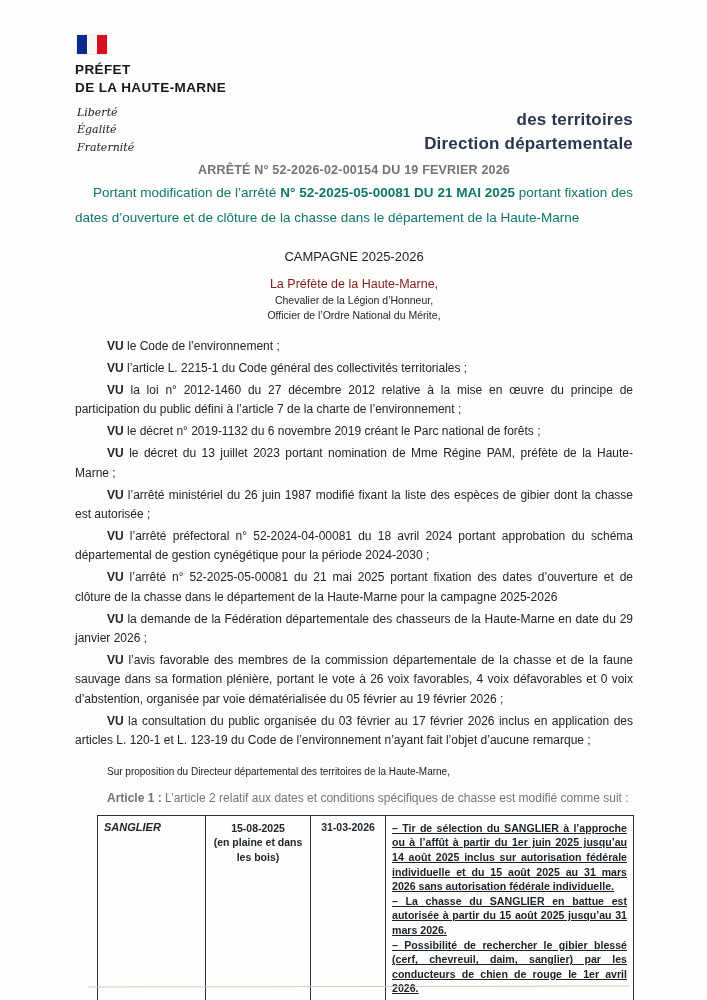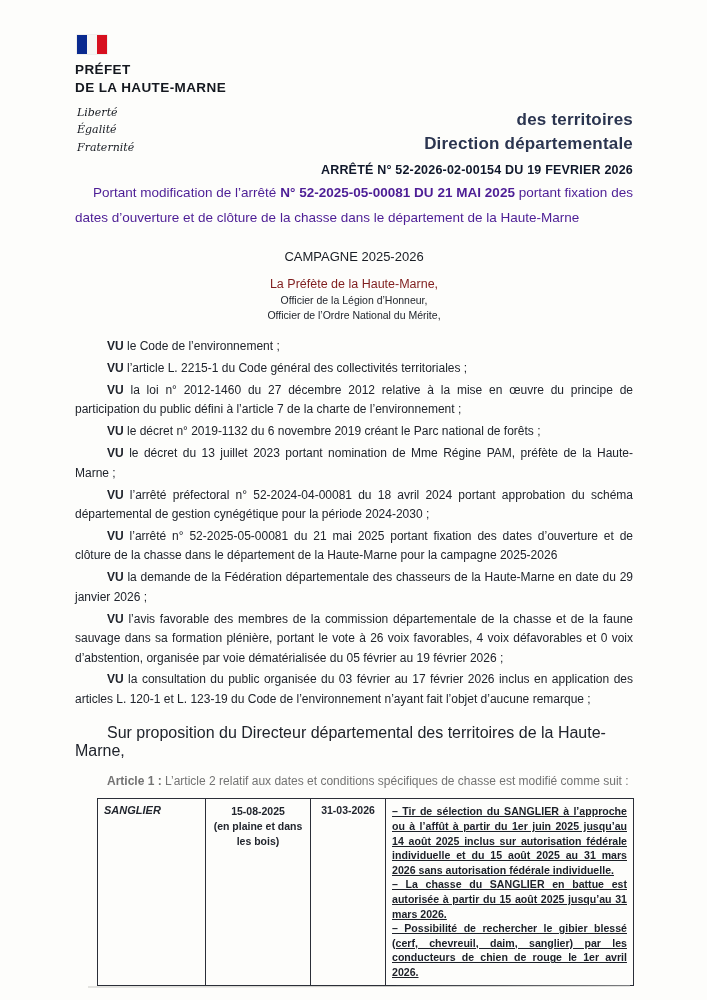--- a/index.html
+++ b/index.html
@@ -20,28 +20,28 @@
   .masthead { display: flex; justify-content: space-between; align-items: flex-end; }
   .republic { line-height: 1.3; }
   .flag { display: flex; width: 30px; height: 19px; margin: 2px 0 7px 2px; box-shadow: 0 0 0 .5px #e2e2de; }
   .flag .b { flex: 1; background: #0a2a8f; }
   .flag .w { flex: 1; background: #f7f7f4; }
   .flag .r { flex: 1; background: #d7101f; }
   .prefet { font-weight: bold; font-size: 13.5px; letter-spacing: .4px; color: #14181f; line-height: 1.35; }
   .motto { font-family: "DejaVu Serif", serif; font-style: italic; font-size: 11px; line-height: 1.55; color: #14181f; margin-top: 7px; margin-left: 2px; }
   .direction { text-align: right; font-size: 17px; font-weight: bold; color: #2b3550; line-height: 1.4; margin-top: 20px; letter-spacing: .2px; }
   .service { font-size: 11.5px; letter-spacing: .3px; margin-top: 16px; color: #191d24; }
-  .doc-title { text-align: right; font-weight: bold; font-size: 12.5px; margin-top: 7px; letter-spacing: .2px; color: #0f172a; }
-  .subtitle { font-size: 13.5px; text-align: justify; text-indent: 18px; line-height: 1.85; margin-top: 4px; color: #4c1d95; }
+  .doc-title { text-align: center; font-weight: bold; font-size: 12.5px; margin-top: 7px; letter-spacing: .2px; color: #737373; }
+  .subtitle { font-size: 13.5px; text-align: justify; text-indent: 18px; line-height: 1.85; margin-top: 4px; color: #0f766e; }
   .campaign { text-align: center; font-size: 13px; margin-top: 18px; color: #191d24; }
   .authority { text-align: center; font-size: 12.5px; margin-top: 13px; color: #7f1d1d; }
   .authority-titles { text-align: center; font-size: 10.5px; line-height: 1.45; margin-top: 2px; color: #22262e; }
   .vu-block { margin-top: 14px; }
   p.vu { font-size: 12px; line-height: 1.62; text-align: justify; text-indent: 32px; margin: 0 0 2.5px 0; color: #20242c; }
-  .proposition { font-size: 16px; margin-top: 15px; text-indent: 32px; color: #20242c; }
+  .proposition { font-size: 10px; margin-top: 15px; text-indent: 32px; color: #20242c; }
   .arrete-heading { text-align: center; font-weight: bold; font-size: 12.5px; margin-top: 15px; letter-spacing: .3px; color: #1c2028; }
   .article { font-size: 12px; margin-top: 14px; text-indent: 32px; text-align: justify; color: #737373; }
   table.chasse { border-collapse: collapse; width: 537px; margin: 10px 0 0 22px; table-layout: fixed; }
   table.chasse td { border: 1px solid #2b2f38; vertical-align: top; padding: 5px 6px; }
   td.species { width: 95px; font-weight: bold; font-style: italic; font-size: 11px; padding-top: 18px; padding-left: 9px; }
   td.open { width: 92px; text-align: center; font-weight: bold; font-size: 10.5px; line-height: 1.4; padding-top: 15px; }
   td.close { width: 62px; text-align: center; font-weight: bold; font-size: 10.5px; padding-top: 15px; }
   td.conditions { font-weight: bold; font-size: 10.6px; line-height: 1.38; text-align: justify; padding: 5px 7px; color: #1c2028; }
   td.conditions p { margin: 0; text-decoration: underline; }
   .scan-line { position: absolute; left: 88px; bottom: 13px; width: 542px; border-top: 1.5px solid #cacac6; transform: rotate(-.12deg); }
@@ -76,30 +76,31 @@
 
 
   <div class="doc-title">ARRÊTÉ N° 52-2026-02-00154 DU 19 FEVRIER 2026</div>
 
   <div class="subtitle"><span>Portant modification de l’arrêté </span><b>N° 52-2025-05-00081 DU 21 MAI 2025</b><span> portant fixation des dates d’ouverture et de clôture de la chasse dans le département de la Haute-Marne</span></div>
 
   <div class="campaign">CAMPAGNE 2025-2026</div>
 
   <div class="authority">La Préfète de la Haute-Marne,</div>
   <div class="authority-titles">
-    <div>Officier de la Légion d’Honneur,</div>
+    <div>Chevalier de la Légion d’Honneur,</div>
     <div>Officier de l’Ordre National du Mérite,</div>
   </div>
 
   <div class="vu-block">
     <p class="vu"><b>VU</b> <span>le Code de l’environnement ;</span></p>
     <p class="vu"><b>VU</b> <span>l’article L. 2215-1 du Code général des collectivités territoriales ;</span></p>
     <p class="vu"><b>VU</b> <span>la loi n° 2012-1460 du 27 décembre 2012 relative à la mise en œuvre du principe de participation du public défini à l’article 7 de la charte de l’environnement ;</span></p>
     <p class="vu"><b>VU</b> <span>le décret n° 2019-1132 du 6 novembre 2019 créant le Parc national de forêts ;</span></p>
     <p class="vu"><b>VU</b> <span>le décret du 13 juillet 2023 portant nomination de Mme Régine PAM, préfète de la Haute-Marne ;</span></p>
+    <p class="vu"><b>VU</b> <span>l’arrêté ministériel du 26 juin 1987 modifié fixant la liste des espèces de gibier dont la chasse est autorisée ;</span></p>
     <p class="vu"><b>VU</b> <span>l’arrêté préfectoral n° 52-2024-04-00081 du 18 avril 2024 portant approbation du schéma départemental de gestion cynégétique pour la période 2024-2030 ;</span></p>
     <p class="vu"><b>VU</b> <span>l’arrêté n° 52-2025-05-00081 du 21 mai 2025 portant fixation des dates d’ouverture et de clôture de la chasse dans le département de la Haute-Marne pour la campagne 2025-2026</span></p>
     <p class="vu"><b>VU</b> <span>la demande de la Fédération départementale des chasseurs de la Haute-Marne en date du 29 janvier 2026 ;</span></p>
     <p class="vu"><b>VU</b> <span>l’avis favorable des membres de la commission départementale de la chasse et de la faune sauvage dans sa formation plénière, portant le vote à 26 voix favorables, 4 voix défavorables et 0 voix d’abstention, organisée par voie dématérialisée du 05 février au 19 février 2026 ;</span></p>
     <p class="vu"><b>VU</b> <span>la consultation du public organisée du 03 février au 17 février 2026 inclus en application des articles L. 120-1 et L. 123-19 du Code de l’environnement n’ayant fait l’objet d’aucune remarque ;</span></p>
   </div>
 
   <div class="proposition">Sur proposition du Directeur départemental des territoires de la Haute-Marne,</div>
 
 

